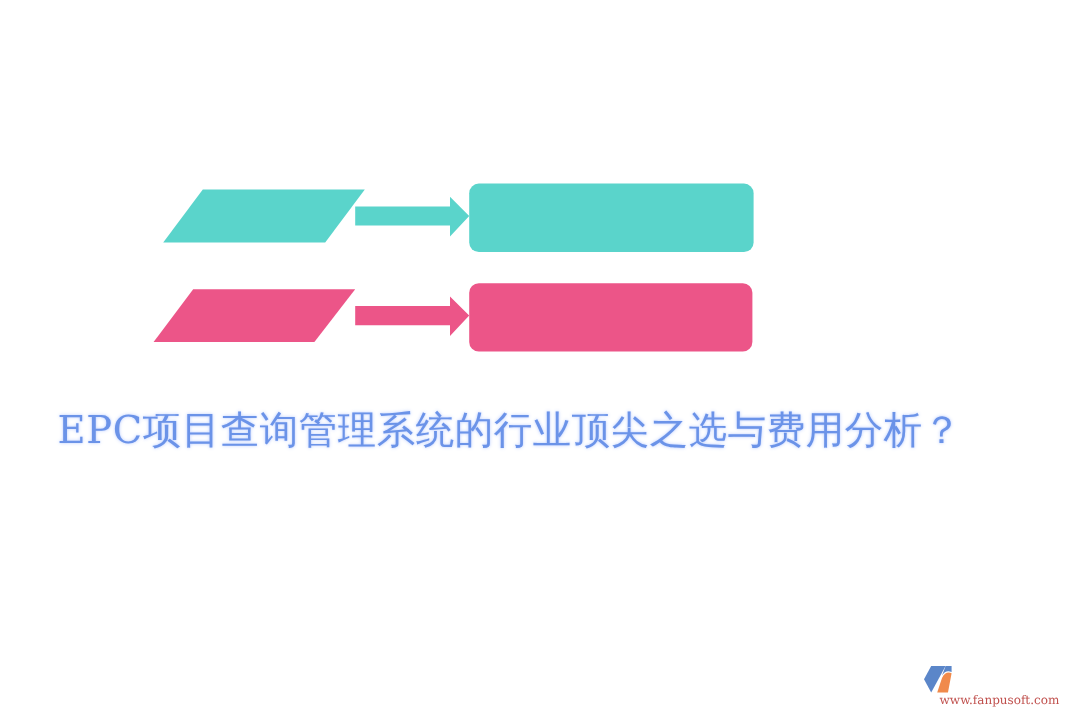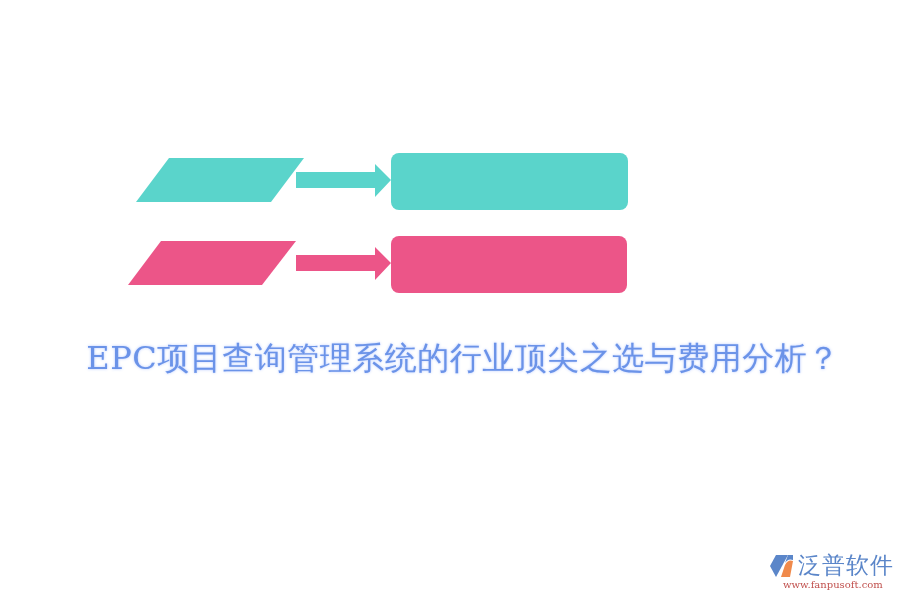--- a/index.html
+++ b/index.html
@@ -1,20 +1,20 @@
 <!DOCTYPE html>
 <html><head>
 <meta charset="utf-8">
 <style>
   html,body{margin:0;padding:0;background:#ffffff;}
   body{width:900px;height:600px;position:relative;overflow:hidden;font-family:"DejaVu Serif","Liberation Serif",serif;}
   #diagram{position:absolute;left:0;top:0;width:900px;height:600px;}
   .title{position:absolute;left:48px;top:336px;width:830px;font-size:32px;line-height:44px;letter-spacing:0.5px;white-space:nowrap;
     font-family:"DejaVu Serif","Liberation Serif",serif;
-    text-shadow:0 0 3px rgba(180,200,255,0.9),0 0 1px #dbe6ff;text-align:center;}
+    text-shadow:0 0 3px rgba(180,200,255,0.9),0 0 1px #dbe6ff;}
   .logo{position:absolute;left:768px;top:551px;width:130px;height:40px;}
   .logo-icon{position:absolute;left:0;top:2px;width:26px;height:26px;}
   .logo-cn{position:absolute;left:30px;top:0;font-size:23px;line-height:28px;font-family:"DejaVu Sans","Liberation Sans",sans-serif;letter-spacing:1px;white-space:nowrap;}
   .logo-url{position:absolute;left:15px;top:28px;font-size:10px;line-height:12px;font-family:"DejaVu Serif","Liberation Serif",serif;white-space:nowrap;}
 </style>
 </head>
 <body>
 
 <svg id="diagram" viewBox="0 0 900 600" xmlns="http://www.w3.org/2000/svg">
   <g>
@@ -30,15 +30,14 @@
 </svg>
 
 <div class="title" style="color:#6b93e8;">EPC项目查询管理系统的行业顶尖之选与费用分析？</div>
 
 <div class="logo">
   <svg class="logo-icon" viewBox="0 0 26 26" xmlns="http://www.w3.org/2000/svg">
     <polygon points="8,2 20,2 14,13 8,24 2,13" fill="#5b86c9"></polygon>
     <path d="M13,24 L17,12 Q20,6 25,8 L22,24 Z" fill="#f08a4b"></path>
     <path d="M20,2 L25,2 L25,7 Q20,5 17,10 Z" fill="#5b86c9"></path>
   </svg>
-  <span class="logo-cn" style="color:#5b86c9;">泛普软件</span>
   <span class="logo-url" style="color:#c0504d;">www.fanpusoft.com</span>
 </div>
 
 </body></html>

